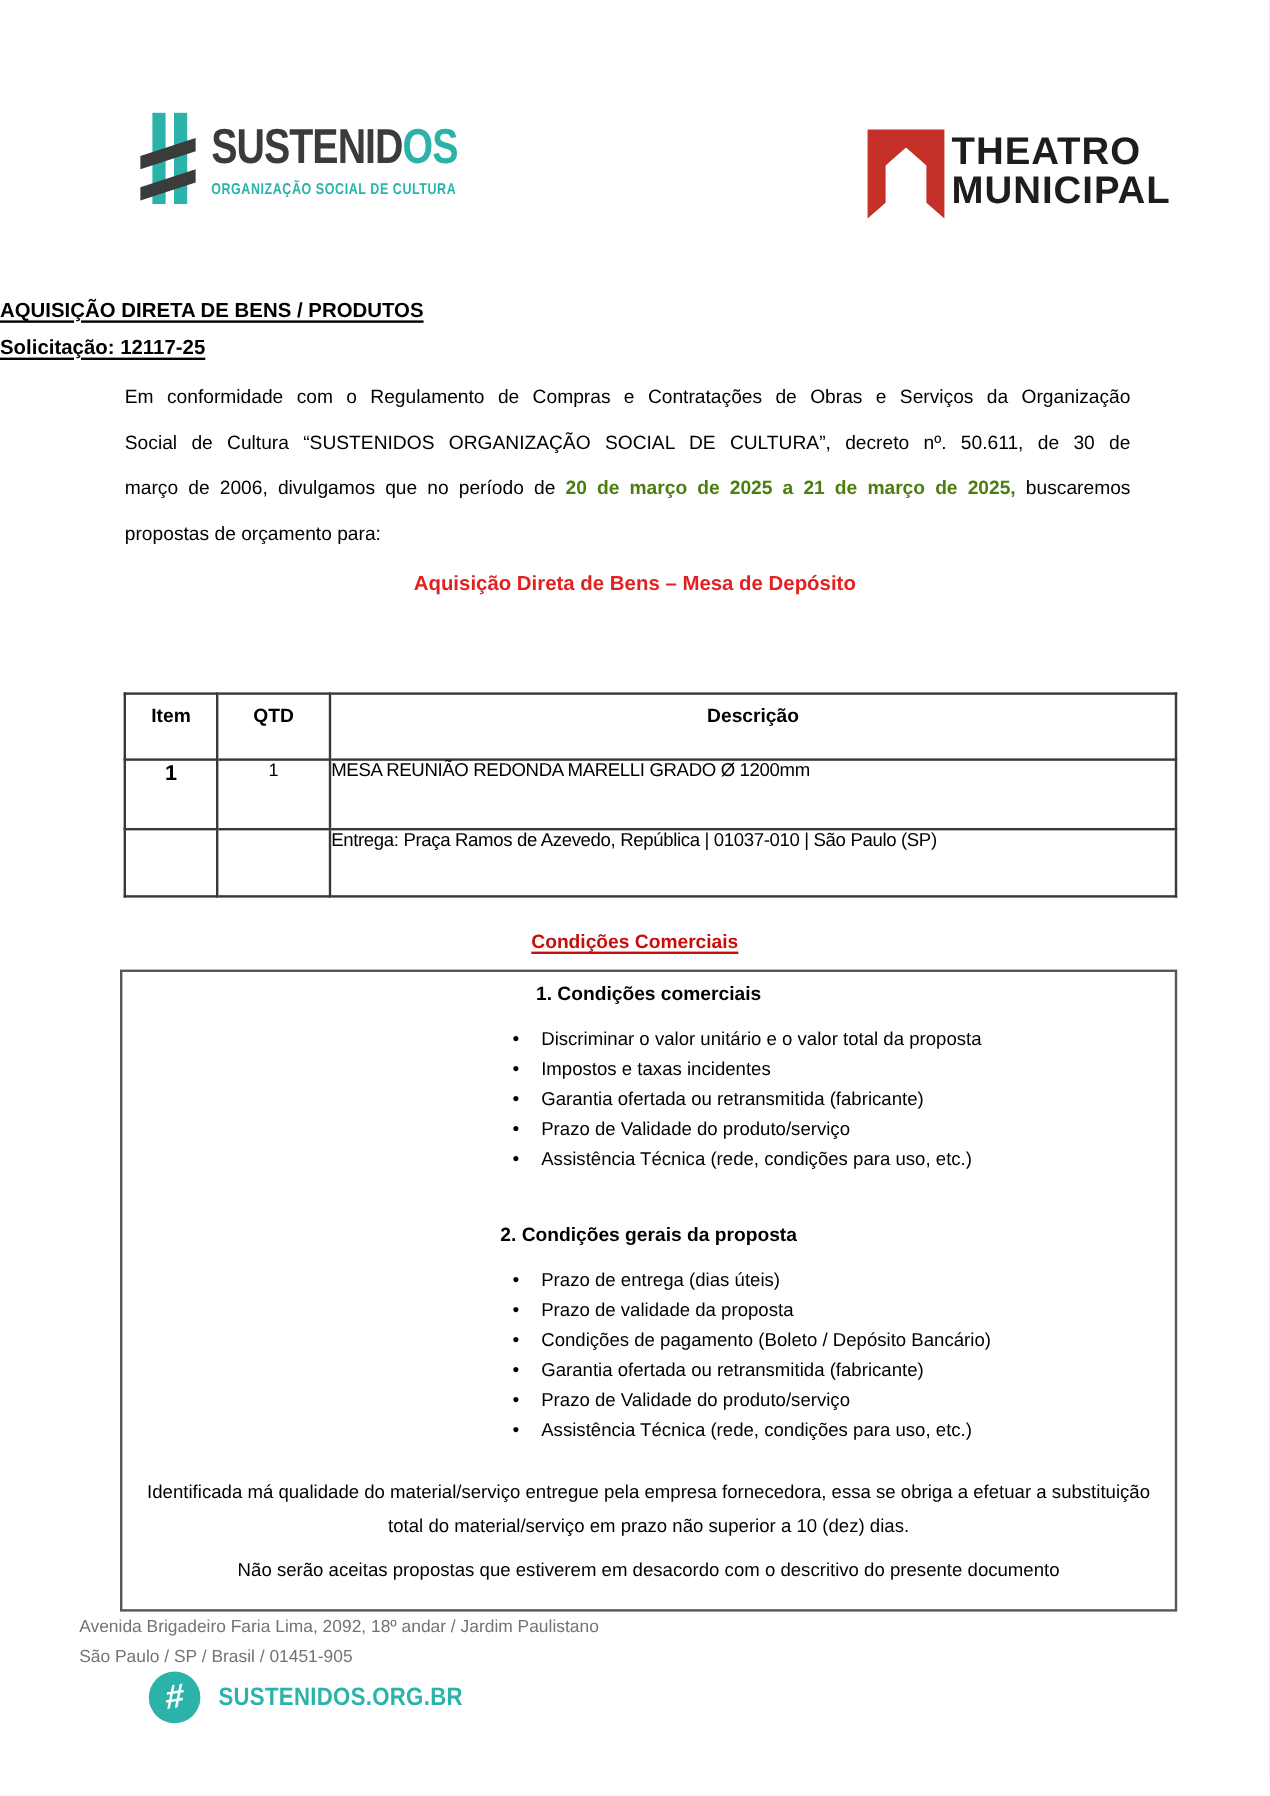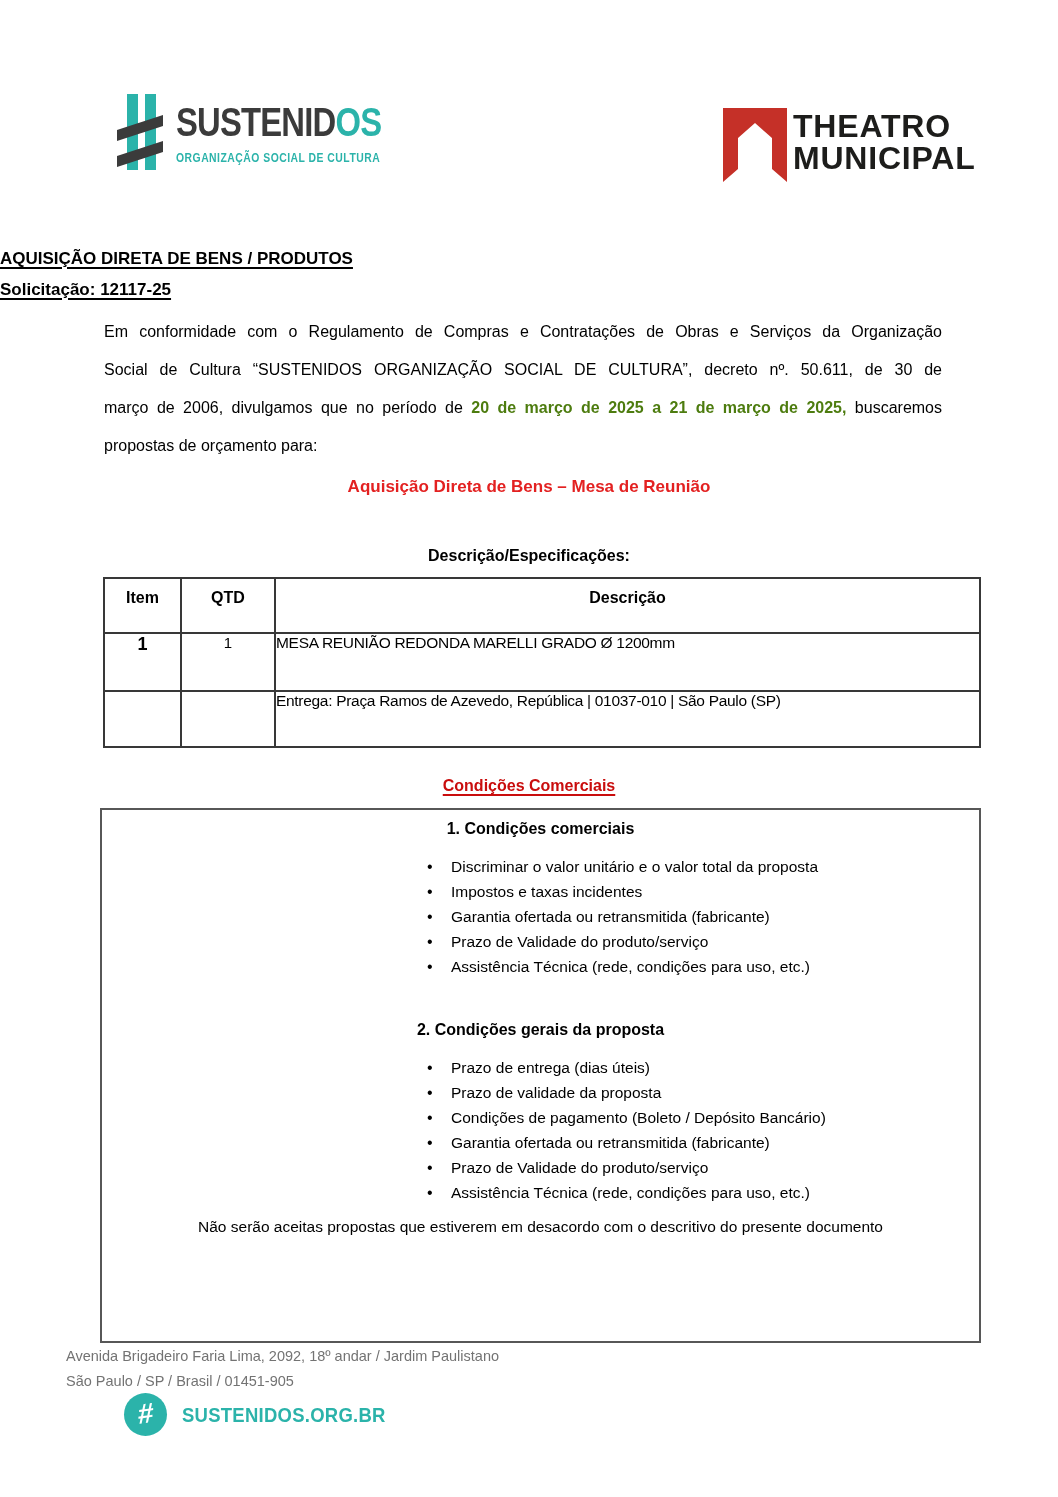--- a/index.html
+++ b/index.html
@@ -111,23 +111,22 @@
     <div><span class="u">Solicitação: 12117-25</span></div>
   </div>
 
   <div class="intro">
     <div class="jline">Em conformidade com o Regulamento de Compras e Contratações de Obras e Serviços da Organização</div>
     <div class="jline">Social de Cultura “SUSTENIDOS ORGANIZAÇÃO SOCIAL DE CULTURA”, decreto nº. 50.611, de 30 de</div>
     <div class="jline"><span>março de 2006, divulgamos que no período de </span><span class="red-date">20 de março de 2025 a 21 de março de 2025,</span><span> buscaremos</span></div>
     <div class="lastline">propostas de orçamento para:</div>
   </div>
 
-  <div class="subject-heading">Aquisição Direta de Bens – Mesa de Reunião</div>
+  <div class="subject-heading">Aquisição Direta de Bens – Mesa de Depósito</div>
 
-  <div class="spec-label">Descrição/Especificações:</div>
 
   <table class="spec-table">
     <colgroup>
         <col class="c-item">
         <col class="c-qtd">
         <col>
       </colgroup>
     <thead>
       <tr>
         <th>Item</th>
@@ -164,20 +163,21 @@
     </ul>
     <div class="cond-h cond-h2">2. Condições gerais da proposta</div>
     <ul class="cond-list">
       <li>Prazo de entrega (dias úteis)</li>
       <li>Prazo de validade da proposta</li>
       <li>Condições de pagamento (Boleto / Depósito Bancário)</li>
       <li>Garantia ofertada ou retransmitida (fabricante)</li>
       <li>Prazo de Validade do produto/serviço</li>
       <li>Assistência Técnica (rede, condições para uso, etc.)</li>
     </ul>
+    <div class="note1">Identificada má qualidade do material/serviço entregue pela empresa fornecedora, essa se obriga a efetuar a substituição total do material/serviço em prazo não superior a 10 (dez) dias.</div>
     <div class="note2">Não serão aceitas propostas que estiverem em desacordo com o descritivo do presente documento</div>
   </div>
 
   <div class="footer-addr">
     <div>Avenida Brigadeiro Faria Lima, 2092, 18º andar / Jardim Paulistano</div>
     <div>São Paulo / SP / Brasil / 01451-905</div>
   </div>
 
   <div class="footer-logo">
     <div class="hash-circle">

